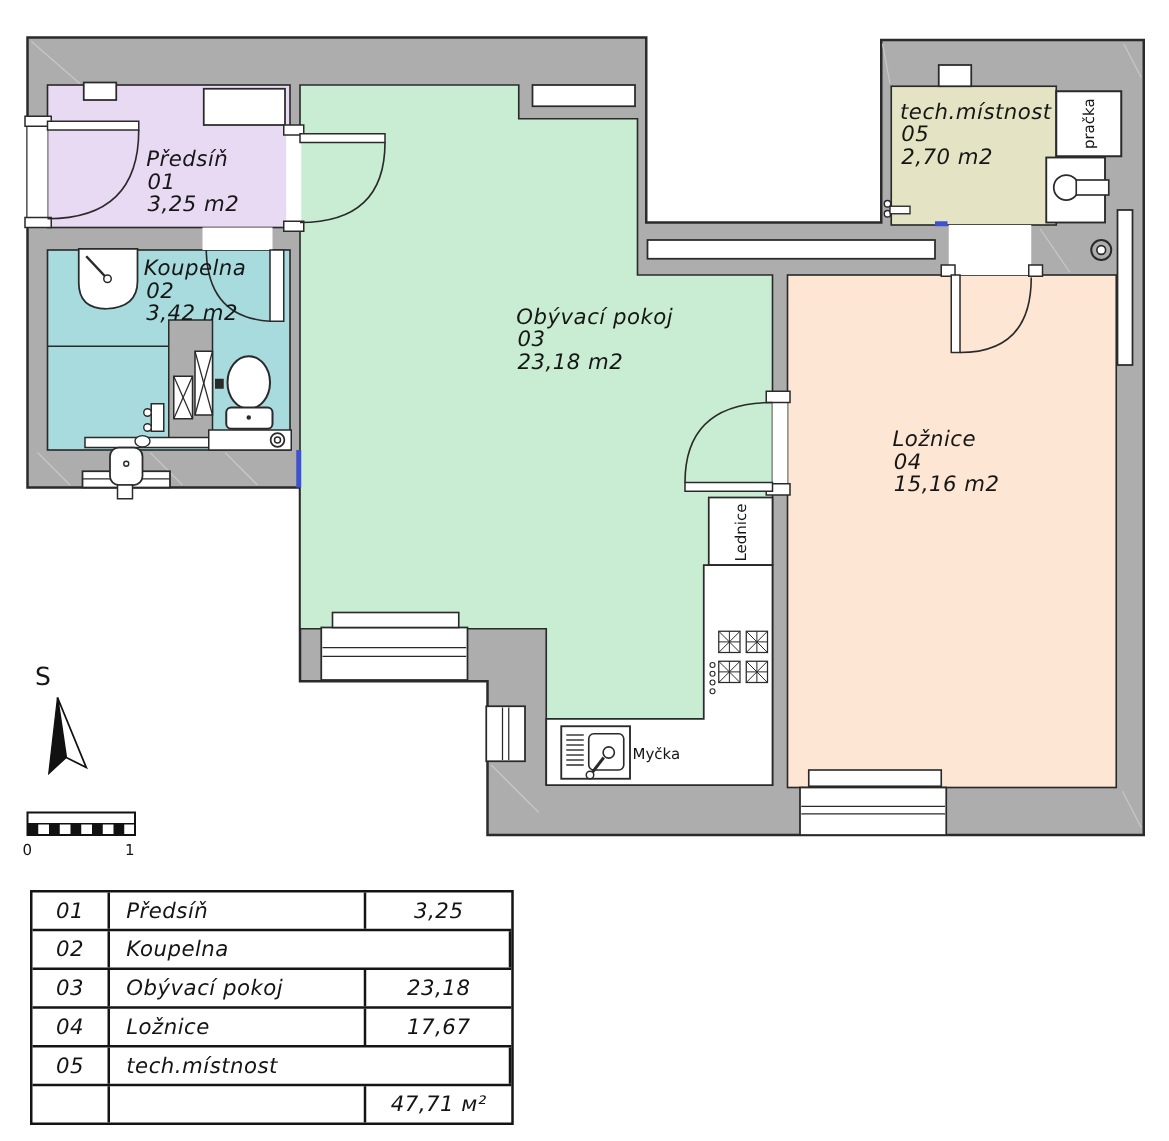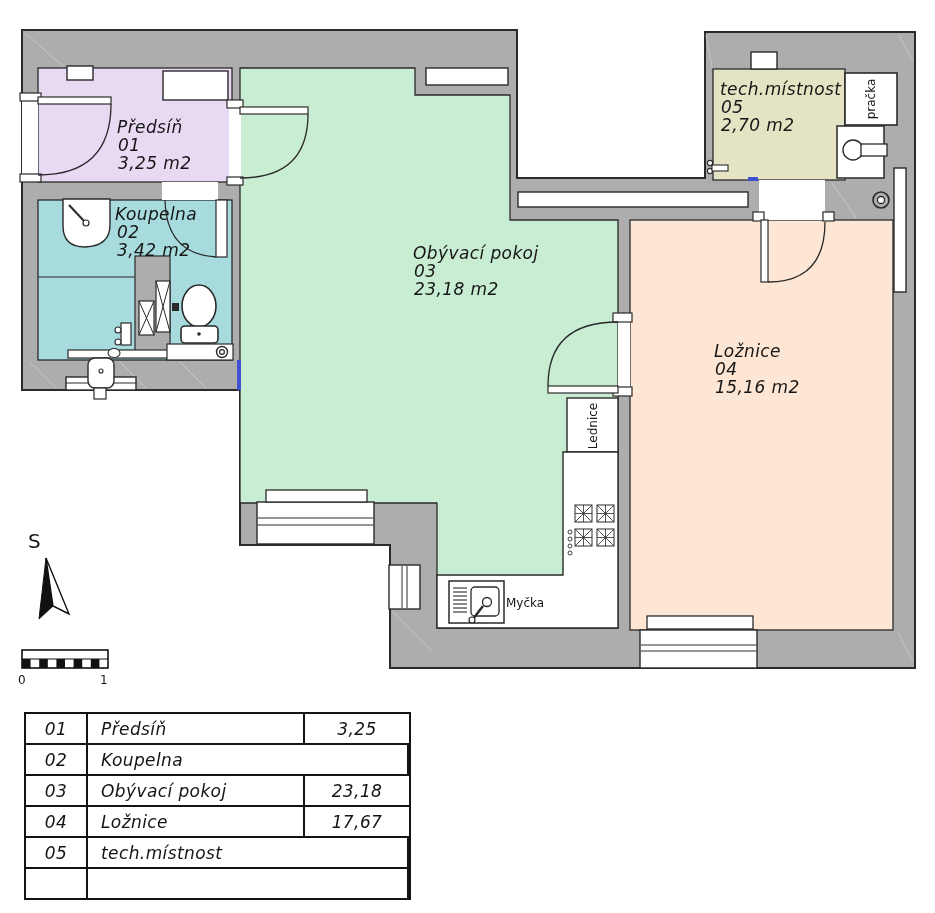--- a/index.html
+++ b/index.html
@@ -11,21 +11,21 @@
   .appl{font-size:12px;}
   .compass-label{font-size:20px;}
   .scale-num{font-size:12px;}
   
   .legend{position:absolute;left:24px;top:712px;width:383px;border:2px solid #141414;background:#fff;}
   .lrow{display:flex;border-bottom:2px solid #141414;height:29px;align-items:center;}
   .lrow:last-child{border-bottom:none;}
   .lc{font-style:italic;font-size:17px;color:#141414;height:100%;display:flex;align-items:center;letter-spacing:.4px;}
   .c1{width:60px;border-right:2px solid #141414;justify-content:center;}
   .c2{flex:1;border-right:2px solid #141414;padding-left:13px;}
-  .c3{width:104px;justify-content:center;}
+  .c3{width:116px;justify-content:center;}
 </style>
 </head>
 <body>
 
 <div class="stage">
 
 <svg width="935" height="705" viewBox="0 0 935 705">
 
   <g>
     <polygon points="22,30 517,30 517,178 705,178 705,32 915,32 915,668 390,668 390,545 240,545 240,390 22,390" fill="#adadad" stroke="#2a2a2a" stroke-width="2"></polygon>
@@ -290,16 +290,17 @@
     <div class="lc c2">Ložnice</div>
     <div class="lc c3">17,67</div>
   </div>
   <div class="lrow">
     <div class="lc c1">05</div>
     <div class="lc c2">tech.místnost</div>
   </div>
   <div class="lrow">
     <div class="lc c1"></div>
     <div class="lc c2"></div>
+    <div class="lc c3">47,71 м²</div>
   </div>
 </div>
 
 </div>
 
 </body></html>

